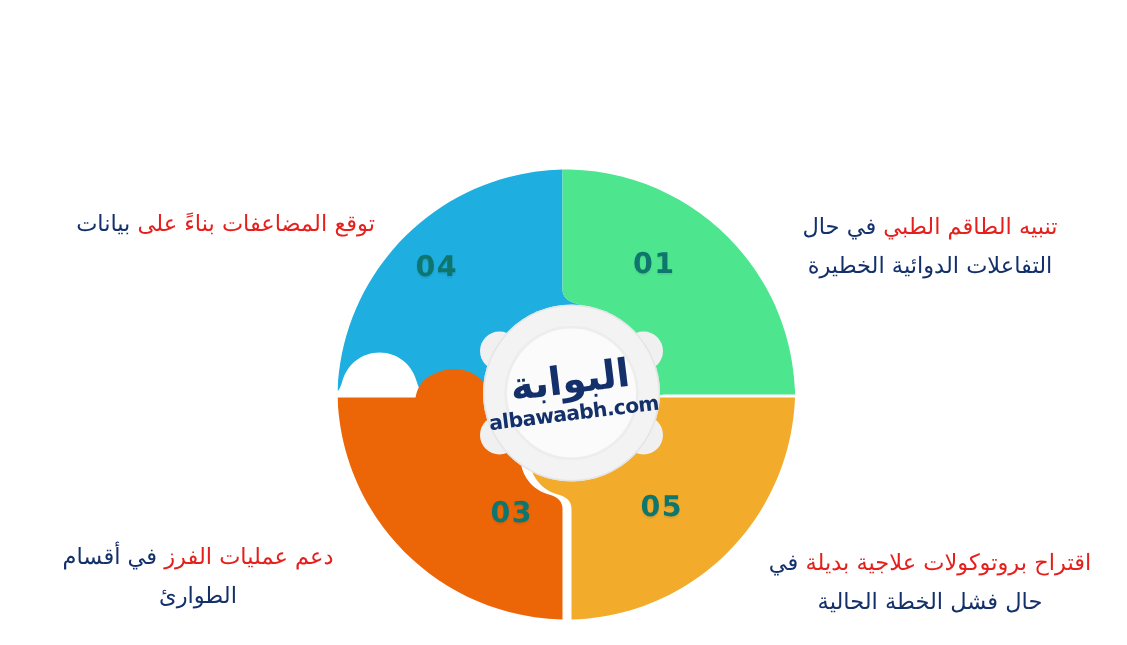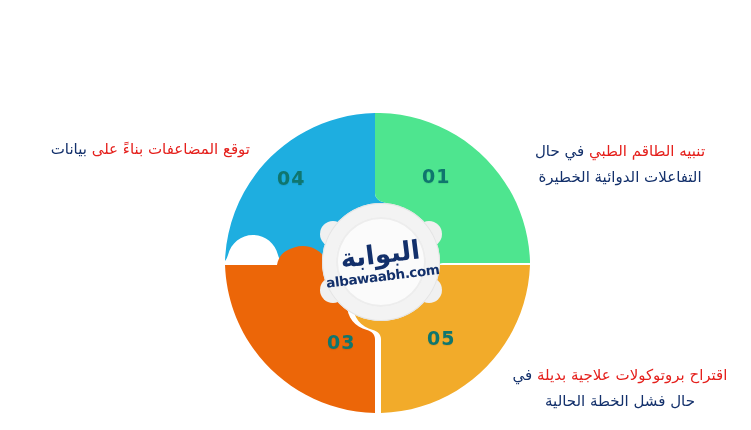--- a/index.html
+++ b/index.html
@@ -313,18 +313,22 @@
   <div class="label lbl-01">
     <span class="hl">تنبيه الطاقم الطبي</span><span> في حال</span><br>
     <span>التفاعلات الدوائية الخطيرة</span>
   </div>
 
   <div class="label lbl-02">
     <span class="hl">اقتراح بروتوكولات علاجية بديلة</span><span> في</span><br>
     <span>حال فشل الخطة الحالية</span>
   </div>
 
+  <div class="label lbl-03">
+    <span class="hl">دعم عمليات الفرز</span><span> في أقسام</span><br>
+    <span>الطوارئ</span>
+  </div>
 
   <div class="label lbl-04">
     <span class="hl">توقع المضاعفات بناءً على</span><span> بيانات</span><br>
   </div>
 
 </div>
 
 </body></html>

